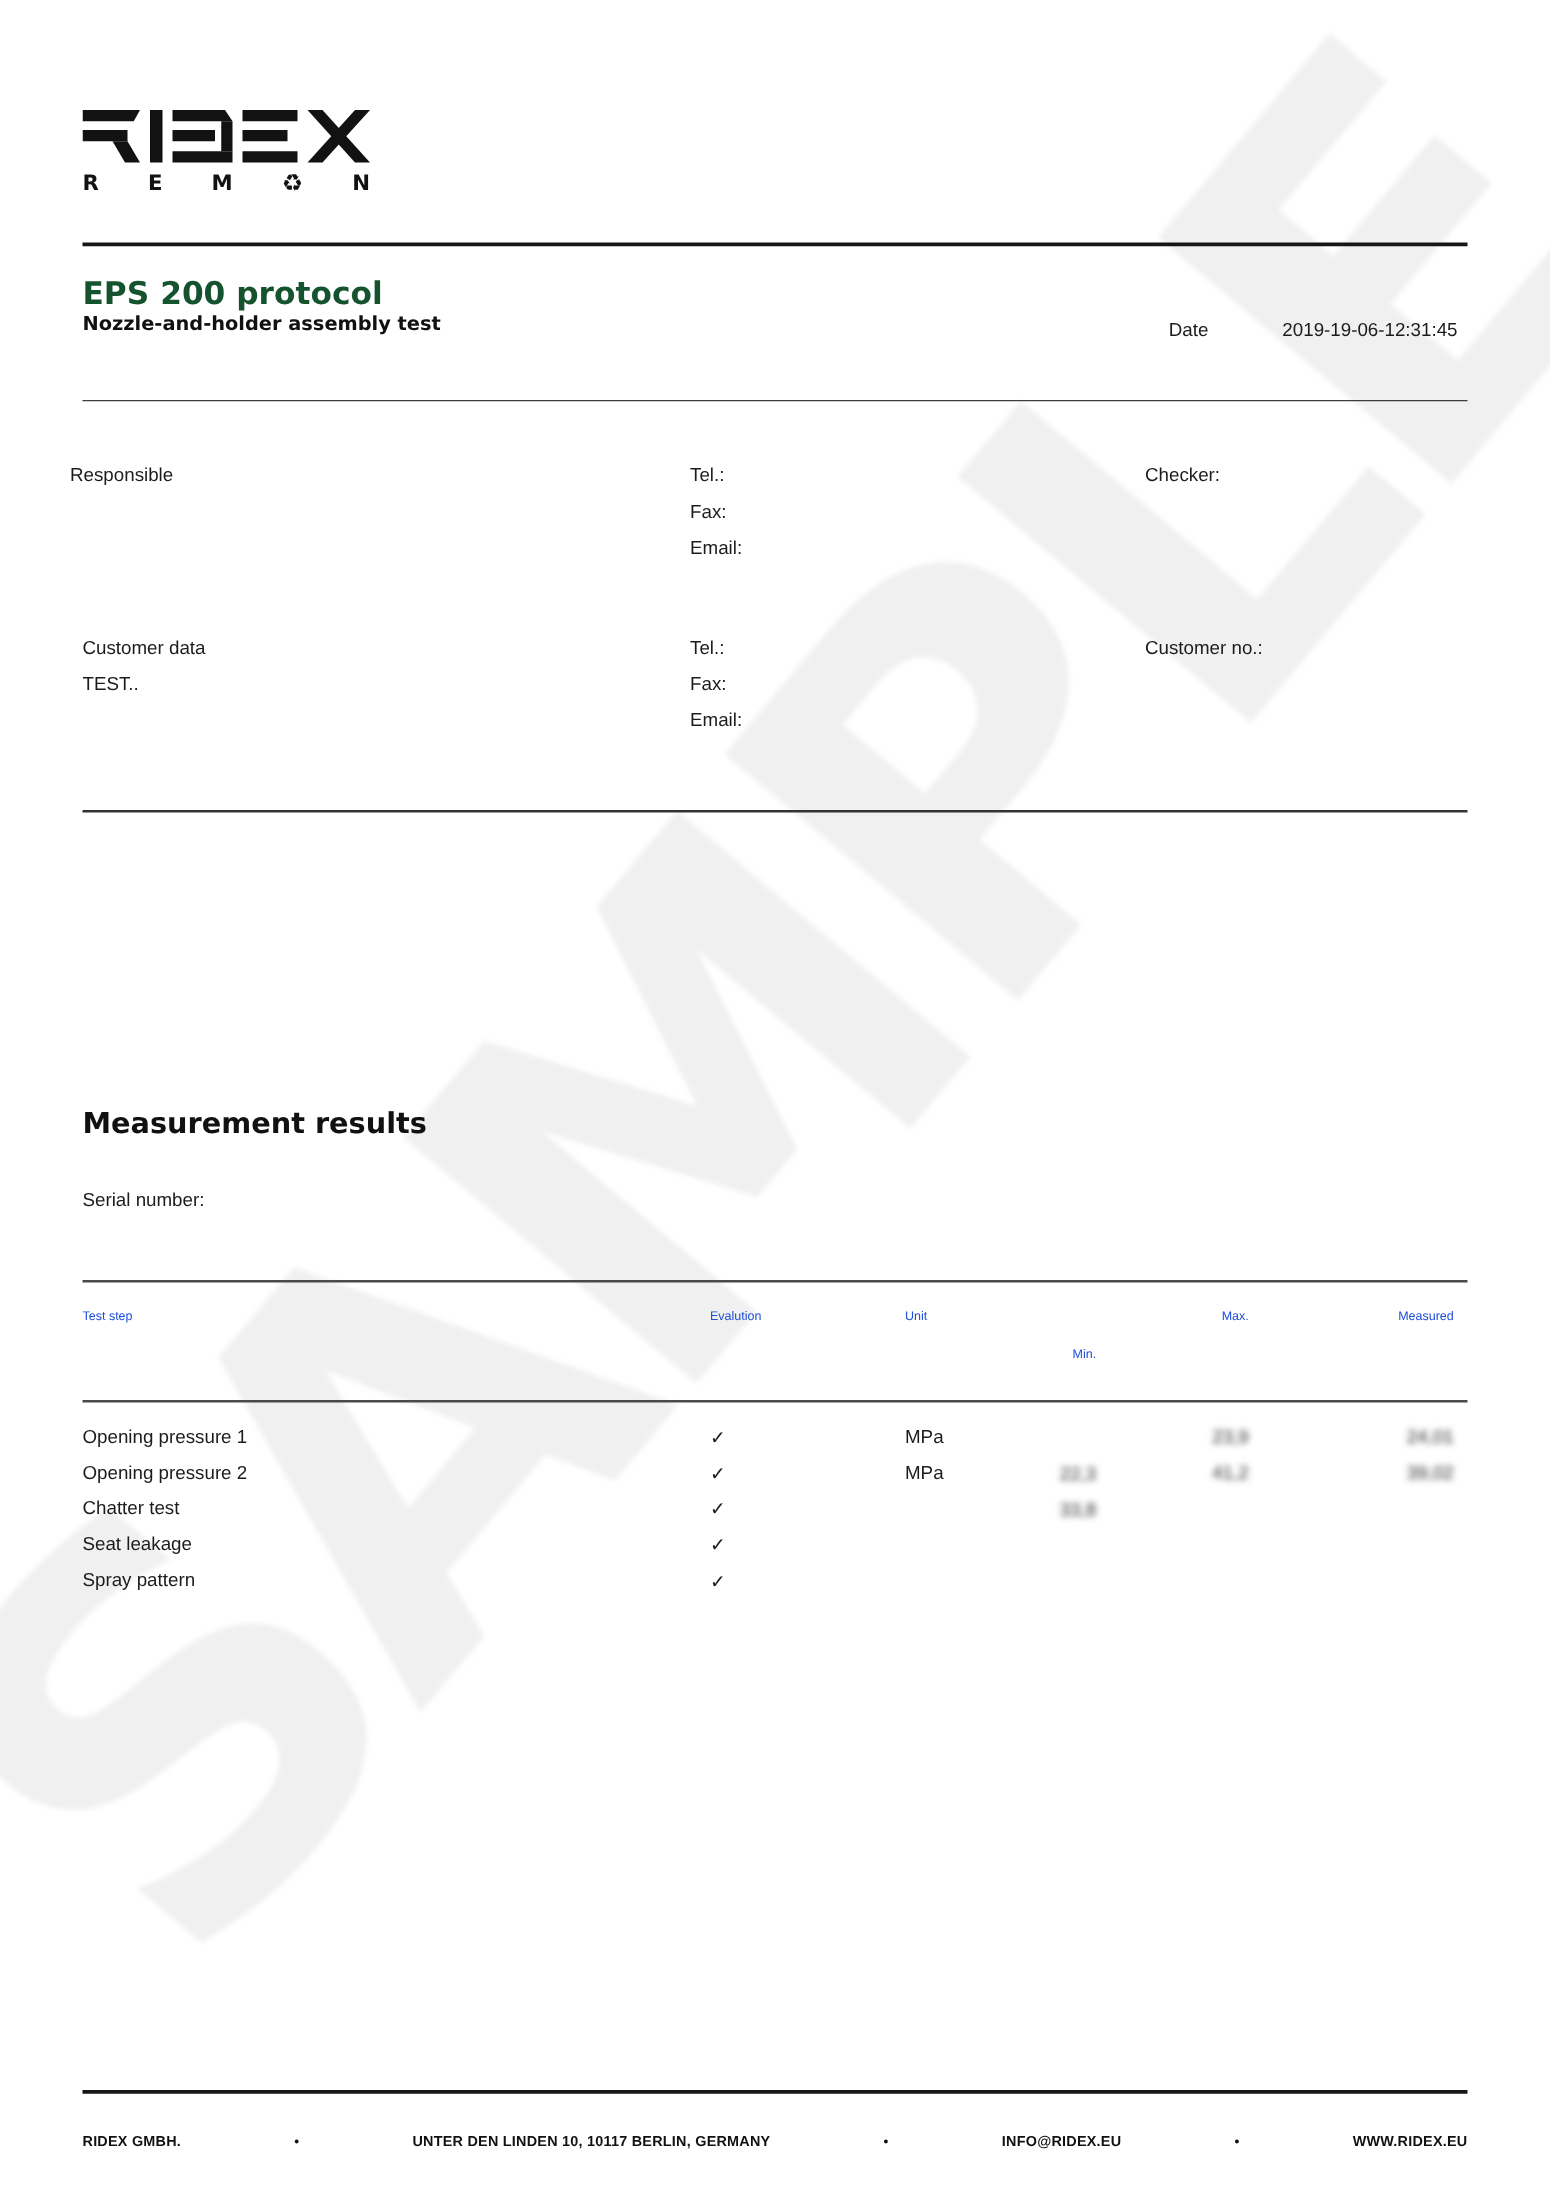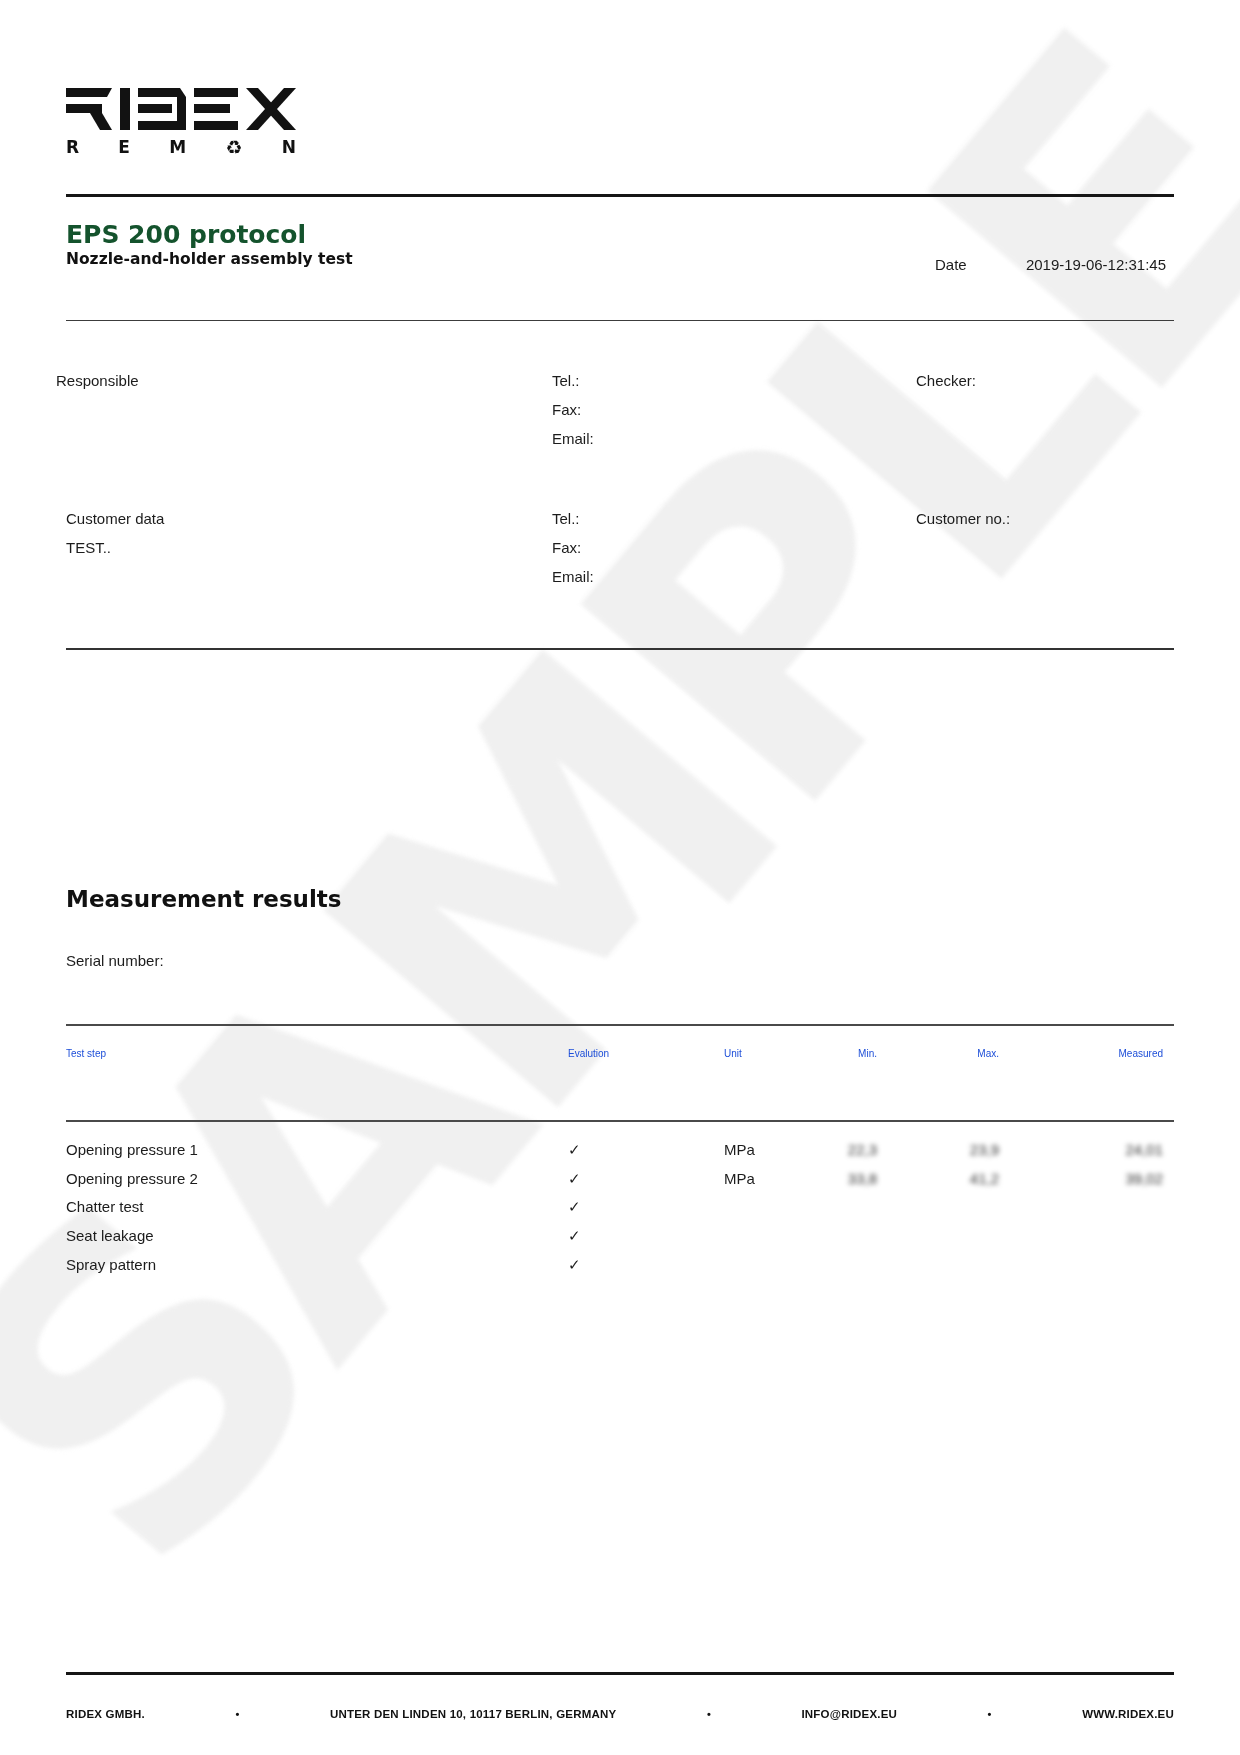--- a/index.html
+++ b/index.html
@@ -60,21 +60,21 @@
   }
   .lbl{font-size:15px;line-height:29px;color:#1c1c1c;}
   .info-col div{font-size:15px;line-height:29px;color:#1c1c1c;}
   
   .trow{position:relative;width:1108px;height:28.7px;font-size:15px;color:#1c1c1c;text-decoration:underline;}
   .thead-row{position:relative;width:1108px;height:22px;font-size:10px;color:#1d4ed8;}
   .cell{position:absolute;top:0;white-space:nowrap;}
   .c-step{left:0;}
   .c-eval{left:488px;margin-left:14px;}
   .c-unit{left:658px;}
-  .c-min{left:690px;width:121px;text-align:right;}
+  .c-min{left:690px;width:121px;text-align:right;margin-top:30px;}
   .c-max{left:820px;width:113px;text-align:right;}
   .c-meas{left:950px;width:147px;text-align:right;}
   .blur{filter:blur(2.5px);color:#2f2f2f;}
   
   .footer-row{
     display:flex;justify-content:space-between;align-items:center;
     width:1108px;
     font-weight:700;font-size:11.5px;letter-spacing:0.2px;
     color:#111;white-space:nowrap;
   }

